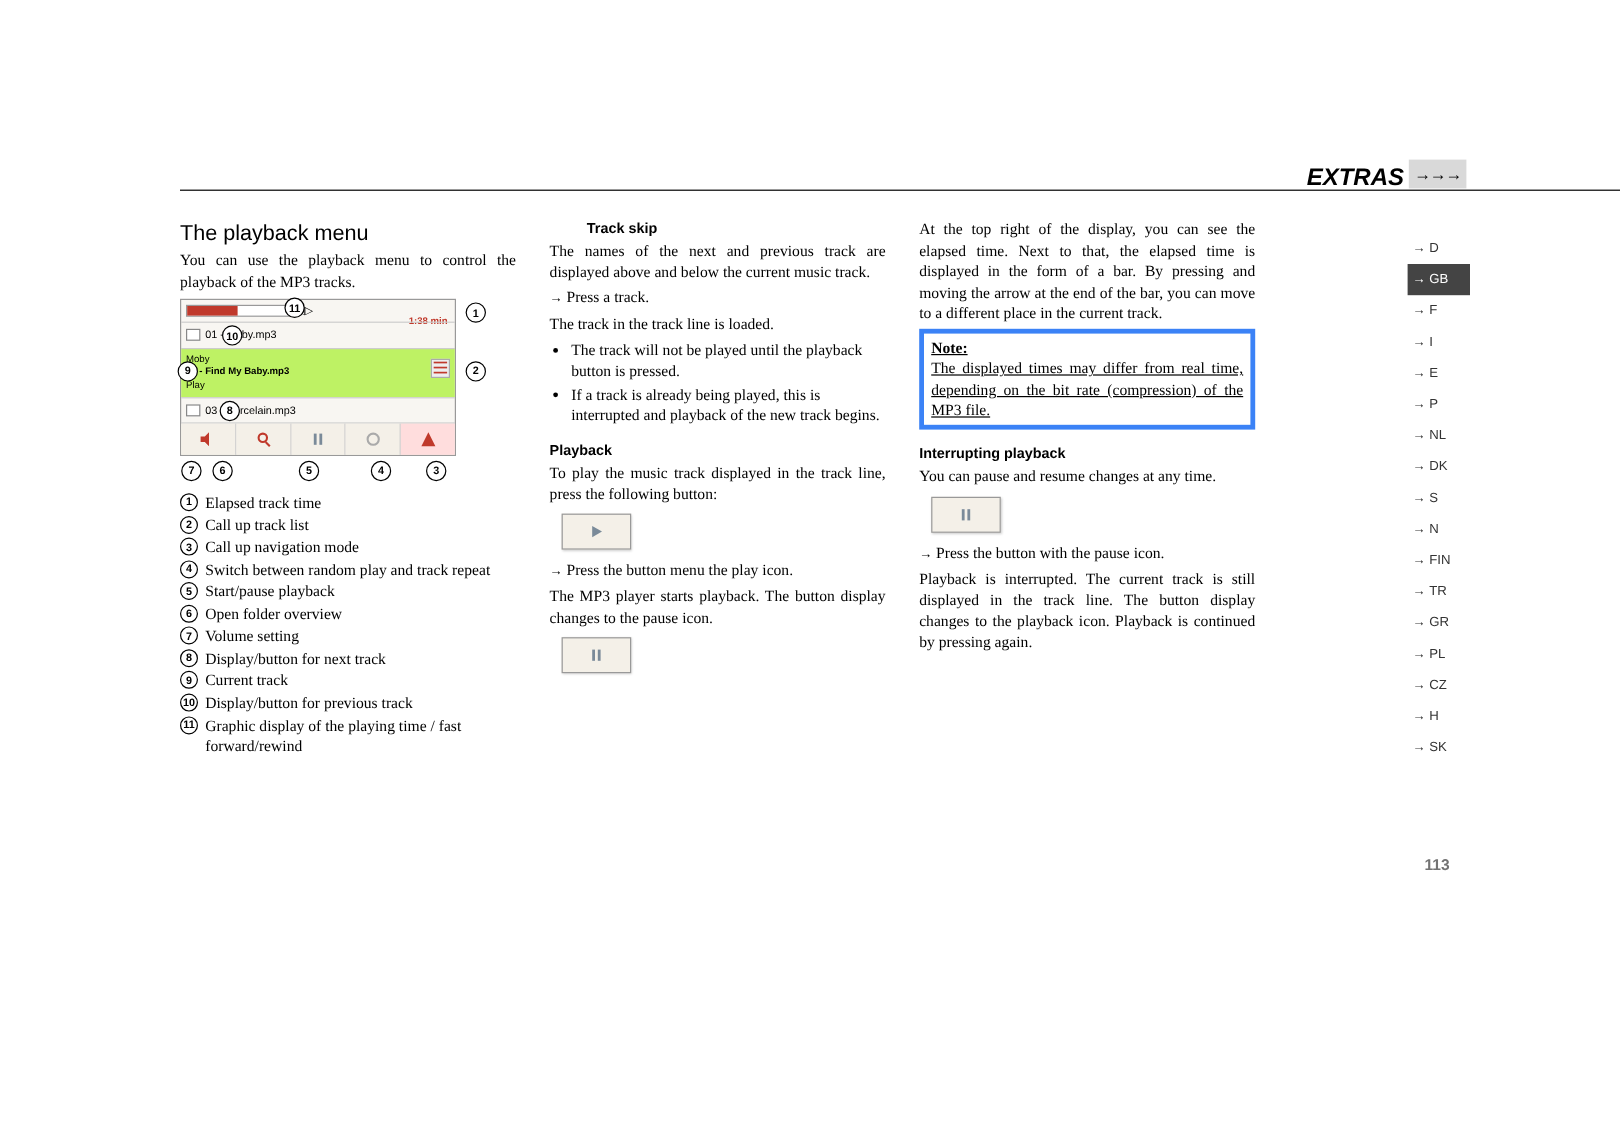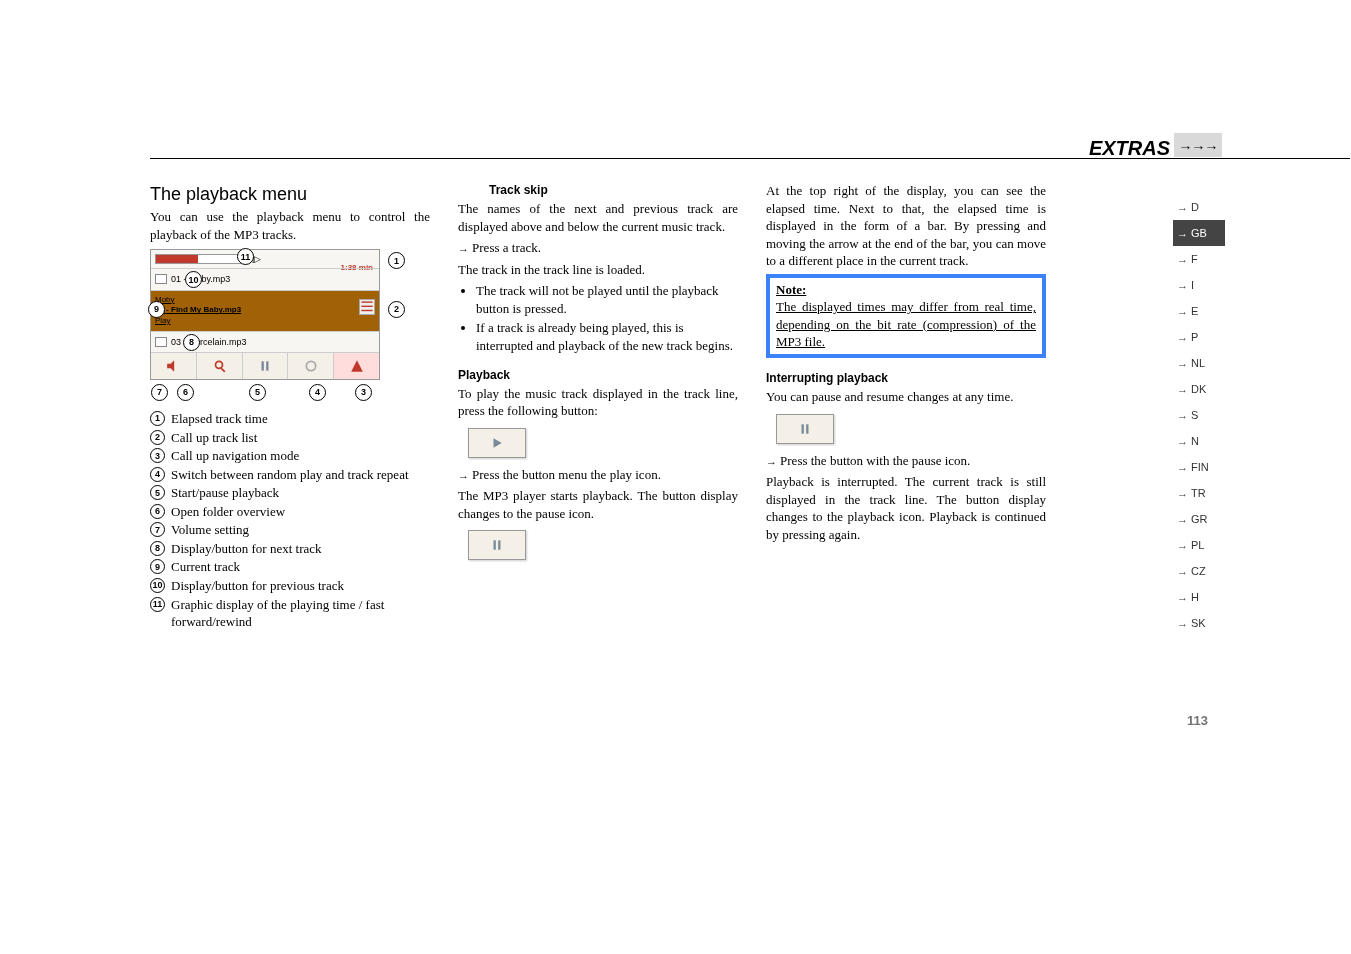--- a/index.html
+++ b/index.html
@@ -98,21 +98,21 @@
     font-family: Arial, sans-serif;
     font-size: 9px;
     margin: 6px 0;
     position: relative;
   }
   .prog-row { position: relative; height: 18px; display:flex; align-items:center; padding: 2px 4px; }
   .prog-bar { position: relative; width: 90px; height: 10px; border:1px solid #999; background:#fff; }
   .prog-fill { position:absolute; left:0; top:0; height:100%; width:48%; background:#c0392b; }
   .track-row { border-top:1px solid #ccc; padding:4px 4px; display:flex; align-items:center; gap:4px; position:relative; }
   .track-row .fileicon { width:12px; height:10px; border:1px solid #888; background:#fff; display:inline-block;}
-  .track-row.current { background:#a16207; font-weight:bold;text-decoration:underline;}
+  .track-row.current { background:#bef264; font-weight:bold;}
   .btn-row { display:flex; border-top:1px solid #ccc; }
   .btn-row .btn { flex:1; height:26px; border-right:1px solid #ccc; display:flex; align-items:center; justify-content:center; background:#f4f0e8;}
   .btn-row .btn:last-child { border-right:none; background:#fdd; }
   .callout {
     position:absolute;
     display:inline-flex;
     width:17px;height:17px;border:1.5px solid #000;border-radius:50%;
     font-family:Arial,sans-serif;font-size:9px;font-weight:bold;
     align-items:center;justify-content:center;background:#fff;
   }

